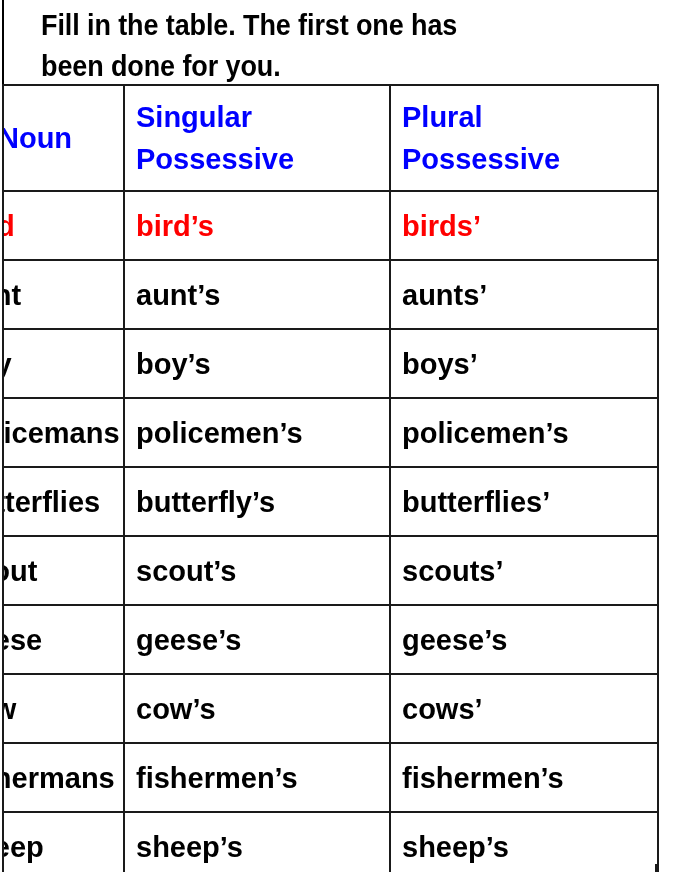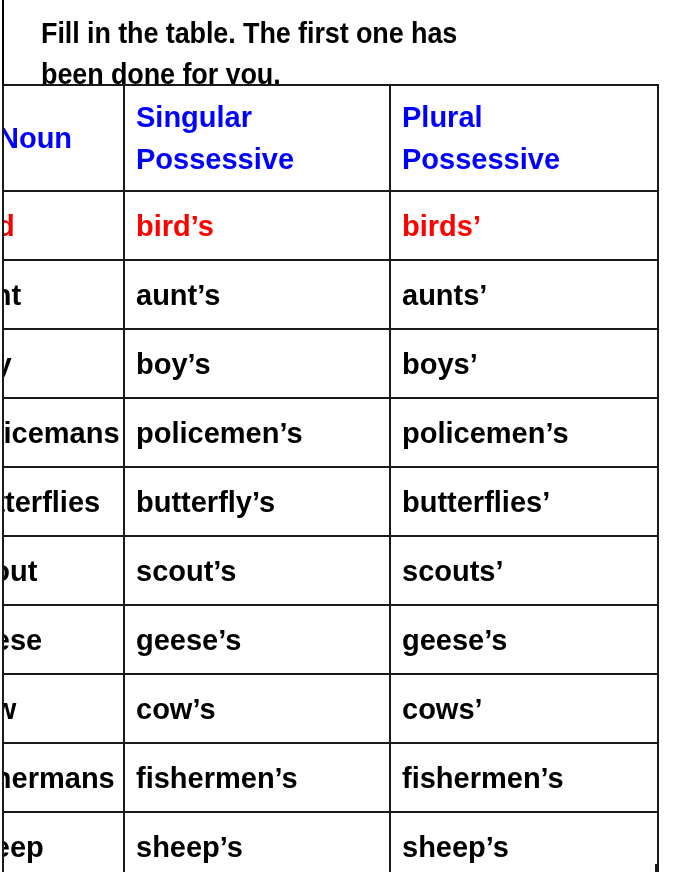--- a/index.html
+++ b/index.html
@@ -25,21 +25,21 @@
   }
 
   
   .instruction {
     position: absolute;
     left: 0px;
     top: 0px;
     width: 582px;
     height: 84px;
     box-sizing: border-box;
-    padding: 13px 8px 0 41px;
+    padding: 5px 8px 0 41px;
   }
   .instruction-line {
     display: block;
     color: #000000;
     font-weight: bold;
     font-size: 29px;
     line-height: 41px;
     letter-spacing: -0.1px;
     white-space: nowrap;
     transform: scaleX(0.93);

